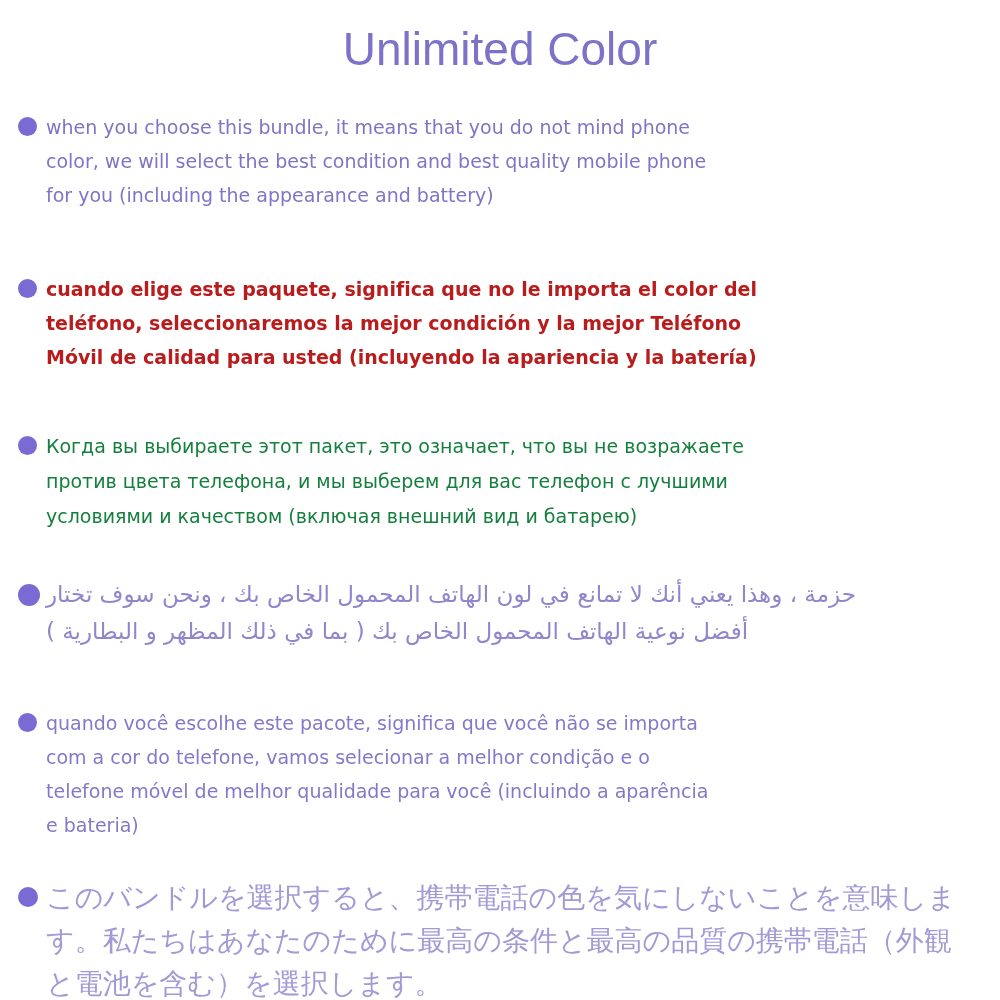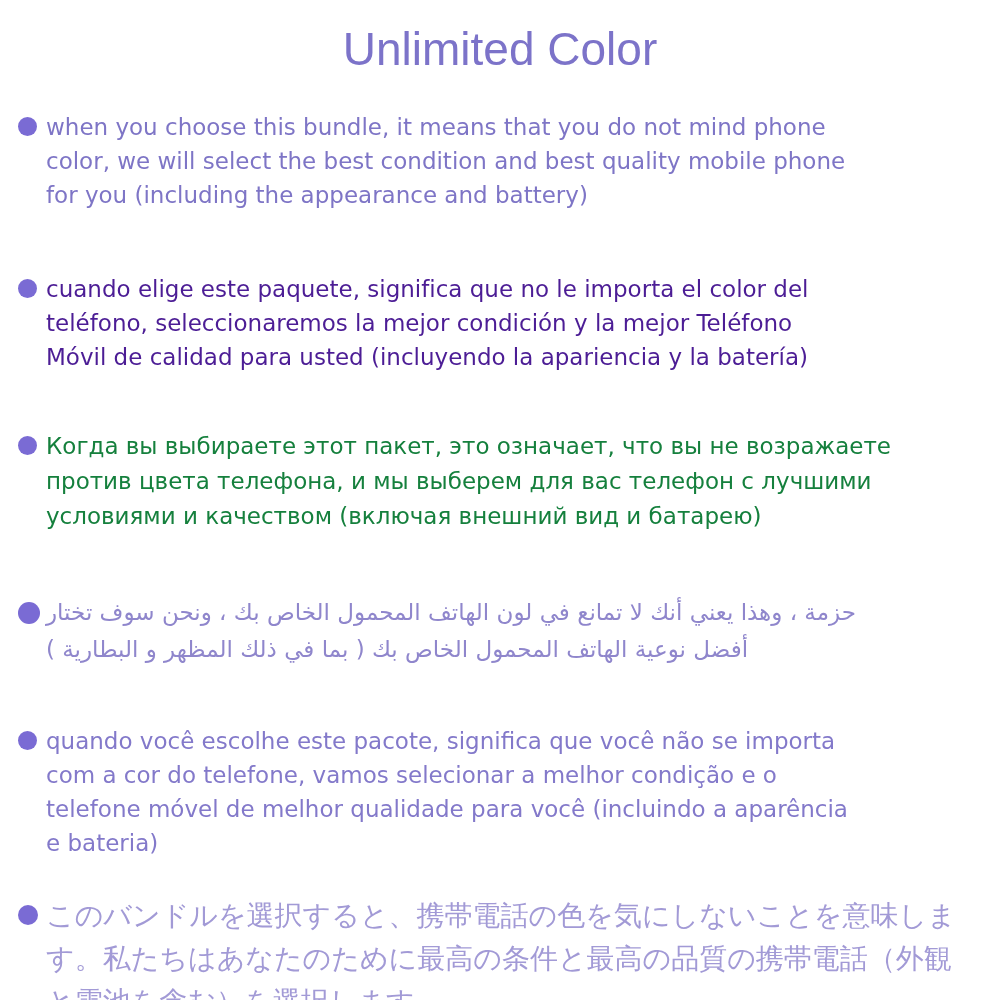--- a/index.html
+++ b/index.html
@@ -40,35 +40,35 @@
     width: 19px;
     height: 19px;
     border-radius: 50%;
     background: #7a6bd4;
     top: 7px;
   }
   .text {
     margin: 0;
     white-space: pre-line;
     font-family: "DejaVu Sans", "Liberation Sans", sans-serif;
-    font-size: 23px;
+    font-size: 19px;
     line-height: 34px;
     color: #837aca;
   }
   
   .item-en { margin-top: 34px; }
   .item-en .text { color: #7e75c6; }
 
   .item-es { margin-top: 60px; }
-  .item-es .text { color: #4c1d95; }
+  .item-es .text { color: #b91c1c; font-weight: bold; }
 
   .item-ru { margin-top: 55px; }
   .item-ru .text { line-height: 35px; color: #15803d; }
 
-  .item-ar { margin-top: 60px; }
+  .item-ar { margin-top: 42px; }
   .item-ar .bullet { width: 22px; height: 22px; top: 8px; }
   .item-ar .text {
     font-size: 23px;
     line-height: 37px;
     color: #8f86cc;
     direction: rtl;
     text-align: left;
   }
 
   .item-pt { margin-top: 56px; }

